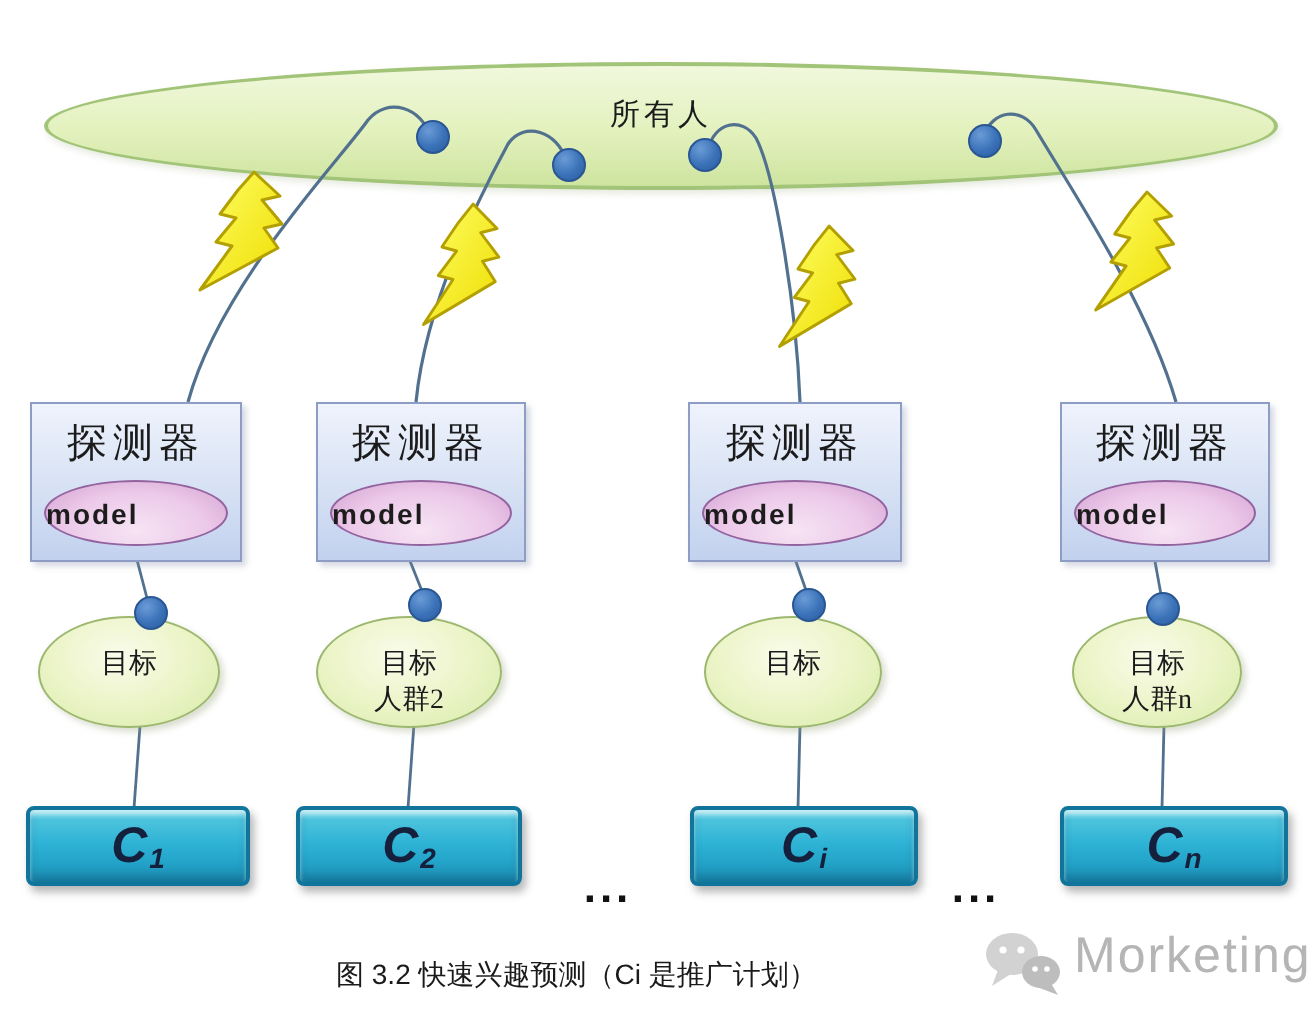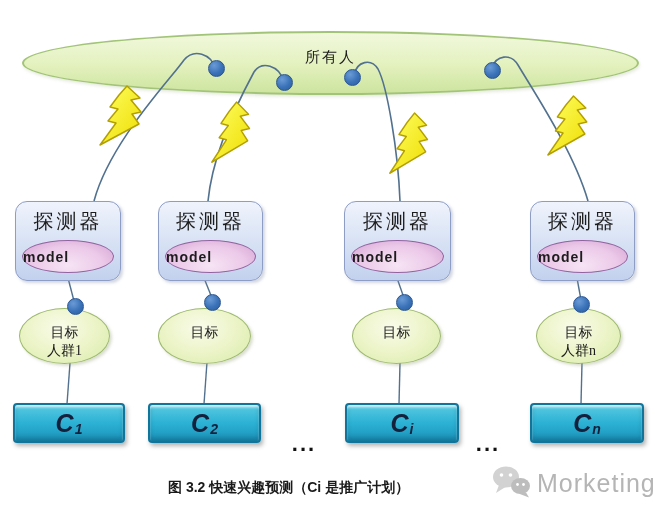--- a/index.html
+++ b/index.html
@@ -22,21 +22,21 @@
   }
 
   
   svg.connectors{position:absolute;left:0;top:0;z-index:2;}
   .curve{fill:none;stroke:#52718f;stroke-width:1.6px;}
   .short-line{fill:none;stroke:#52718f;stroke-width:1.4px;}
   .bolt{fill:url(#boltGrad);stroke:#b3a000;stroke-width:1.5px;stroke-linejoin:round;}
 
   
   .detector{
-    position:absolute;top:201px;height:78px;border-radius:12px;
+    position:absolute;top:201px;height:78px;border-radius:0;
     background:linear-gradient(180deg,#eff3fc 0%,#dde6f6 40%,#c2d1ee 100%);
     border:1.5px solid #8d9dc6;
     box-shadow:2px 2px 3px rgba(130,140,170,.35);
     z-index:3;
   }
   .detector-label{
     margin-top:6px;text-align:center;font-size:20px;letter-spacing:3px;
     color:#1b1b1b;font-family:"Liberation Serif",serif;
   }
   .model-ellipse{
@@ -84,25 +84,25 @@
 
   
   .ellipsis{
     position:absolute;top:431px;width:32px;text-align:center;
     font-size:22px;font-weight:bold;color:#111;letter-spacing:2px;z-index:3;
   }
 
   
   .caption{
     position:absolute;left:168px;top:479px;width:240px;text-align:center;
-    font-size:14px;font-weight:bold;color:#1a1a1a;white-space:nowrap;z-index:3;
-  }
-
-  
-  .watermark{position:absolute;left:492px;top:464px;display:flex;align-items:flex-end;z-index:3;}
+    font-size:14px;font-weight:normal;color:#1a1a1a;white-space:nowrap;z-index:3;
+  }
+
+  
+  .watermark{position:absolute;left:492px;top:464px;display:flex;align-items:flex-start;z-index:3;}
   .watermark .brand{
     font-size:25px;color:#b5b5b5;letter-spacing:1px;margin-left:5px;
     text-shadow:0 1px 0 #ffffff;
   }
 </style>
 </head>
 <body>
 
 <div id="stage">
 
@@ -140,35 +140,35 @@
   </svg>
 
   <div class="detector" style="left:15px;width:104px;">
     <div class="detector-label">探测器</div>
     <div class="model-ellipse">
       <span>model</span>
     </div>
   </div>
   <div class="target" style="left:19px;width:91px;">
     <div class="t1">目标</div>
-    <div>人群1</div>
   </div>
   <div class="cbox" style="left:13px;width:112px;">
     <span class="cbase">C</span>
       <span class="csub">1</span>
   </div>
 
   <div class="detector" style="left:158px;width:103px;">
     <div class="detector-label">探测器</div>
     <div class="model-ellipse">
       <span>model</span>
     </div>
   </div>
   <div class="target" style="left:158px;width:93px;">
     <div class="t1">目标</div>
+    <div>人群2</div>
   </div>
   <div class="cbox" style="left:148px;width:113px;">
     <span class="cbase">C</span>
       <span class="csub">2</span>
   </div>
 
   <div class="detector" style="left:344px;width:105px;">
     <div class="detector-label">探测器</div>
     <div class="model-ellipse">
       <span>model</span>

